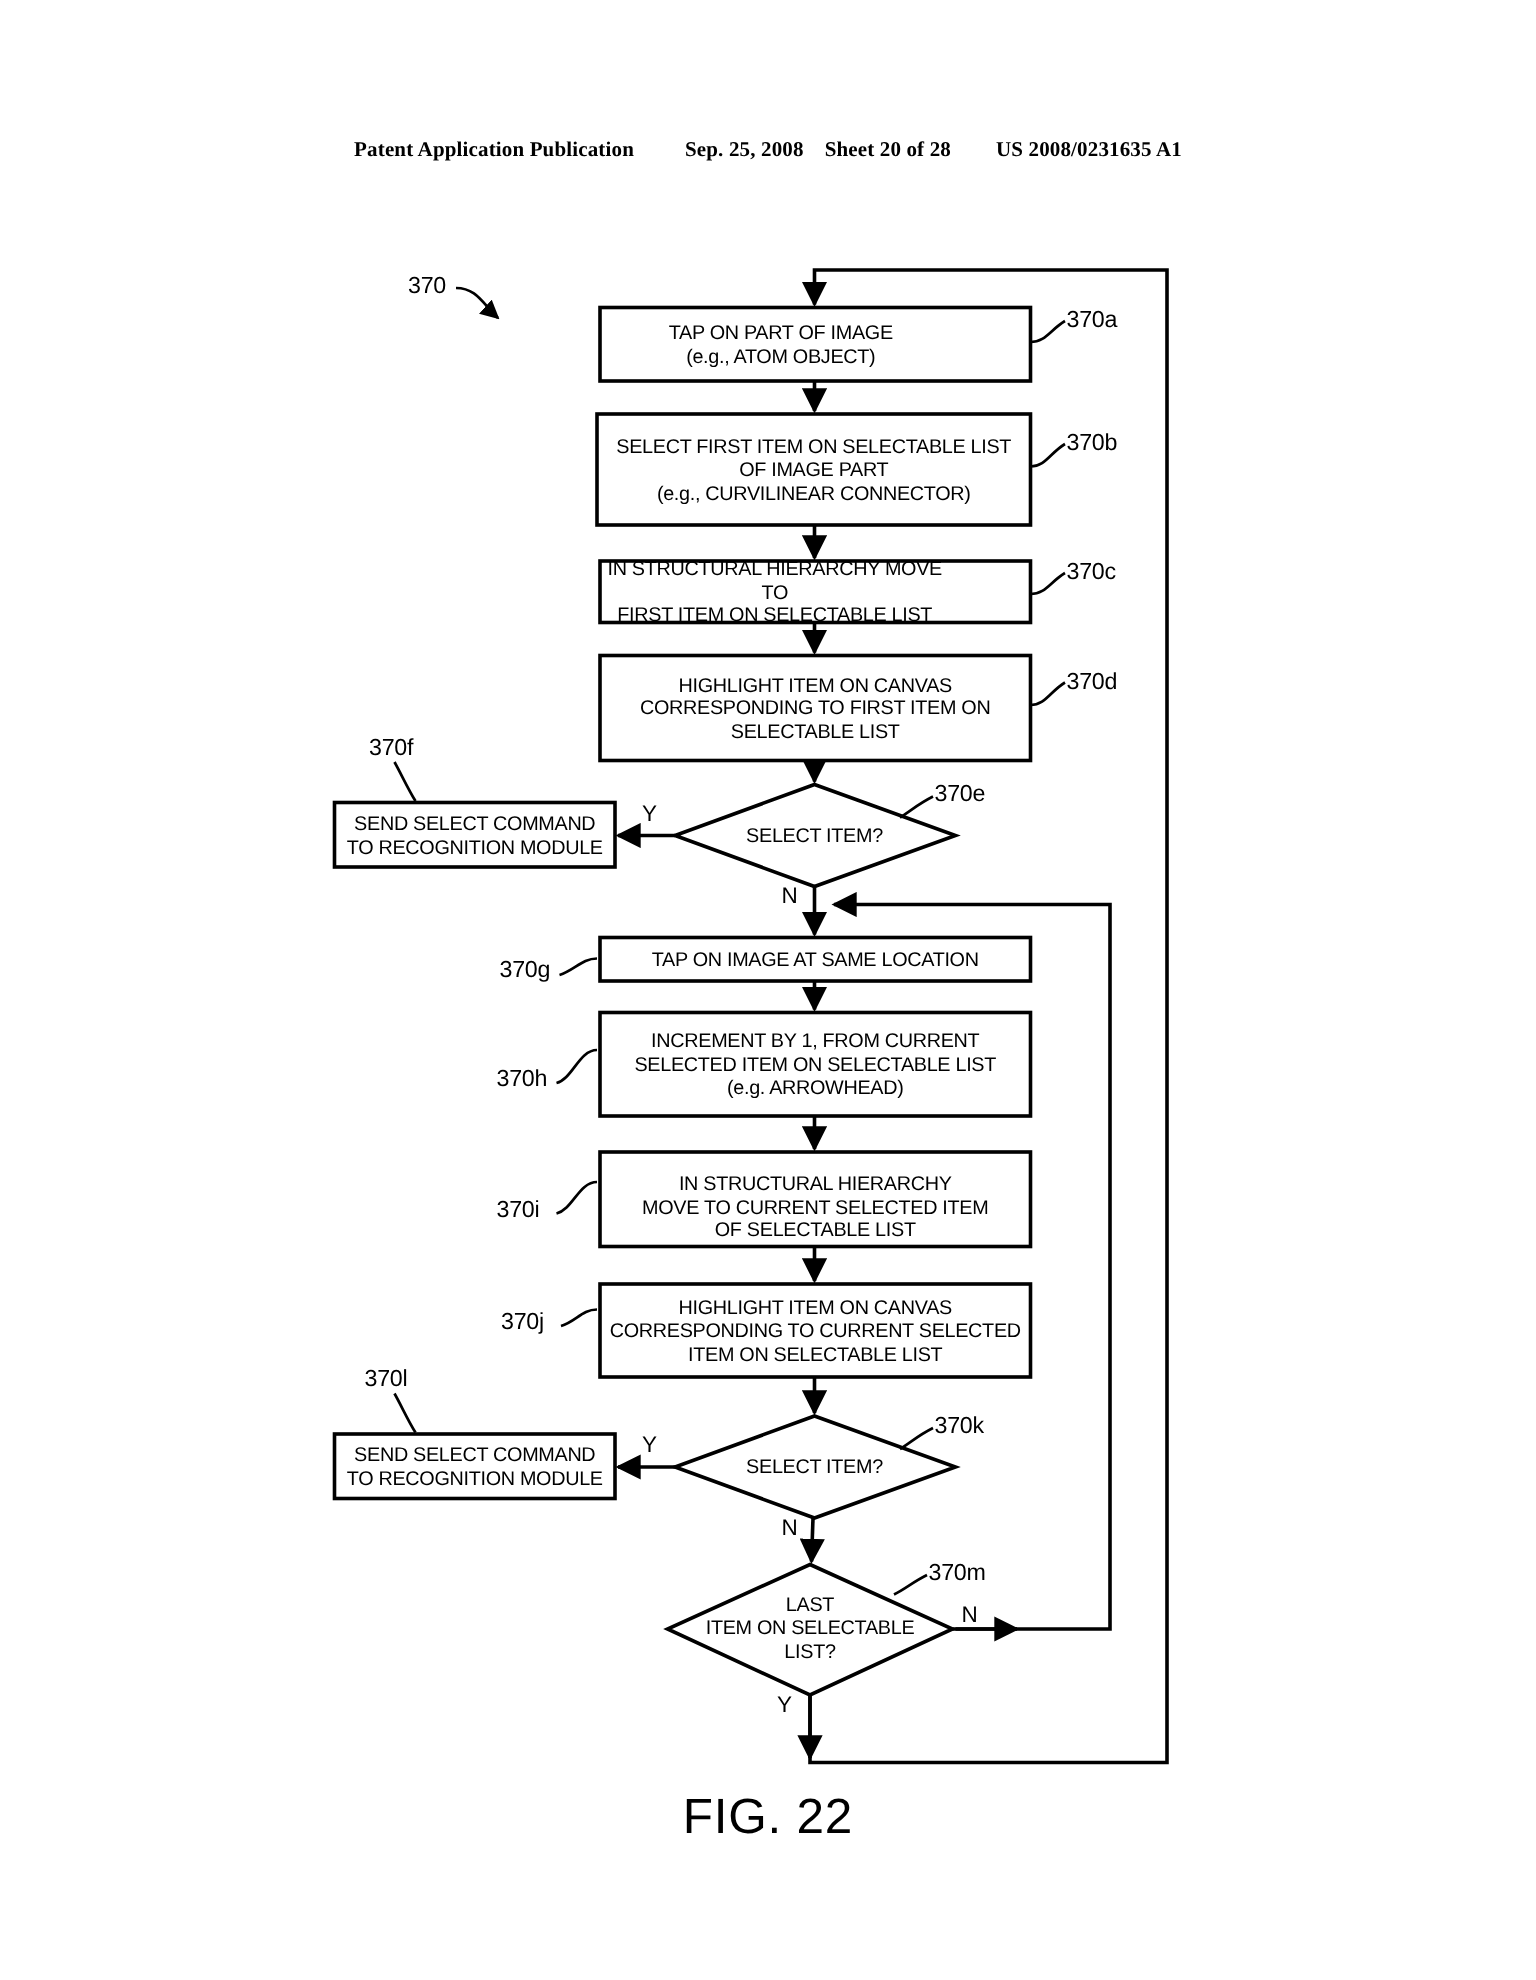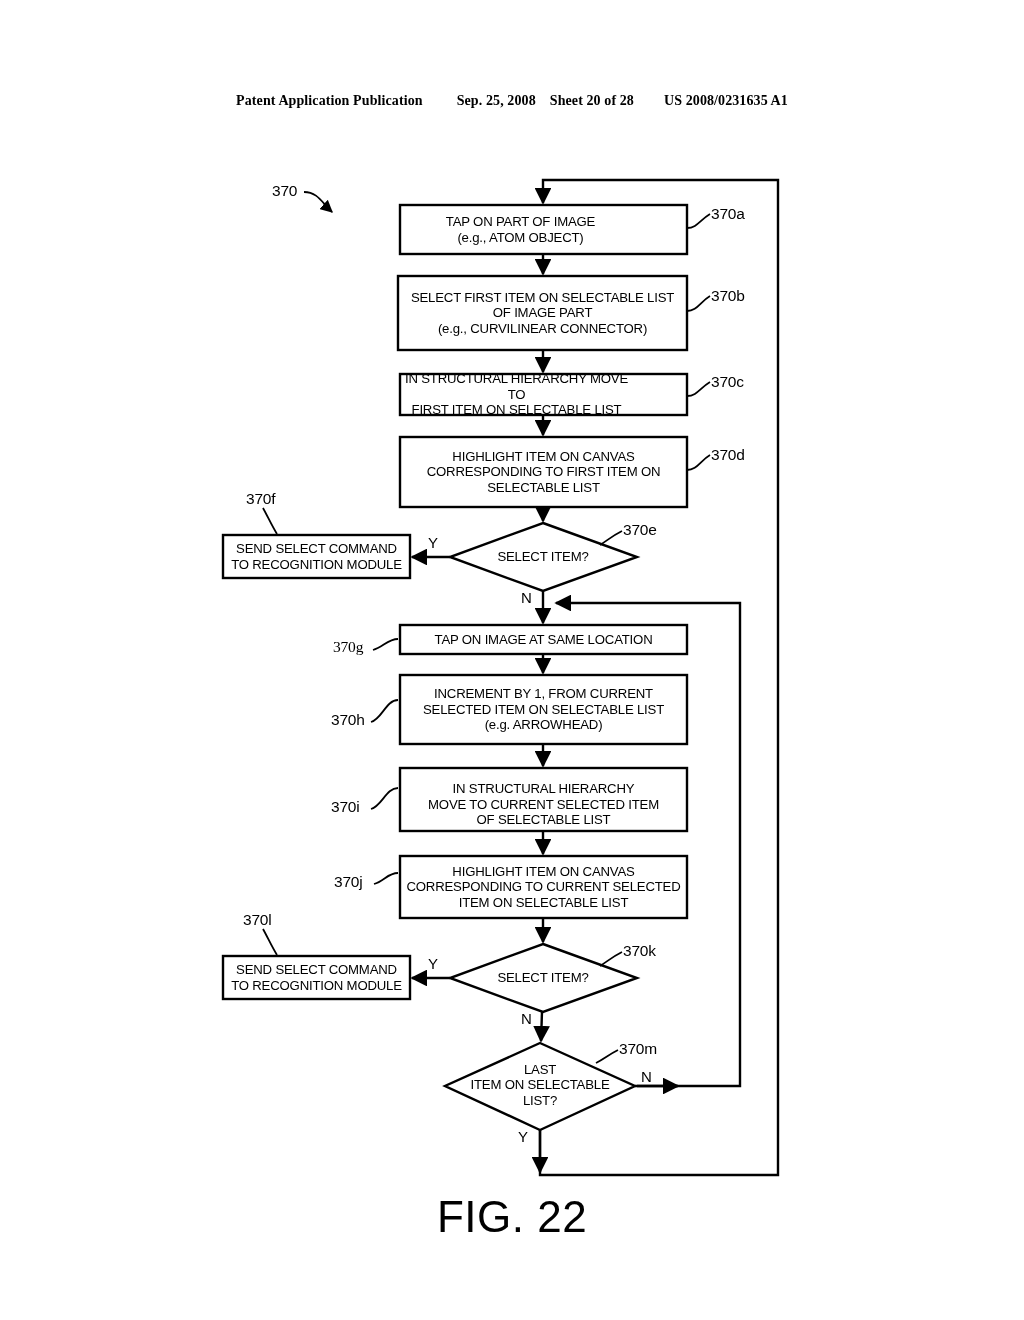--- a/index.html
+++ b/index.html
@@ -79,21 +79,21 @@
     font-size: 15px;
     white-space: nowrap;
   }
   #fig-caption {
     position: absolute;
     left: 0;
     top: 1192px;
     width: 1024px;
     text-align: center;
     font-family: "Liberation Sans", sans-serif;
-    font-size: 44px;
+    font-size: 33px;
     letter-spacing: 0.5px;
   }
 </style>
 </head>
 <body>
 
 <div id="page-header">
   <span class="hdr-seg">Patent Application Publication</span>
   <span class="gap-xl"></span>
   <span class="hdr-seg">Sep. 25, 2008</span>
@@ -200,21 +200,21 @@
 LIST?</div>
 
   <div class="ref-label" style="left:272px; top:182px;">370</div>
 
   <div class="ref-label" style="left:711px; top:205px;">370a</div>
   <div class="ref-label" style="left:711px; top:287px;">370b</div>
   <div class="ref-label" style="left:711px; top:373px;">370c</div>
   <div class="ref-label" style="left:711px; top:446px;">370d</div>
   <div class="ref-label" style="left:623px; top:521px;">370e</div>
   <div class="ref-label" style="left:246px; top:490px;">370f</div>
-  <div class="ref-label" style="left:333px; top:638px;font-family:Liberation Serif, serif;">370g</div>
+  <div class="ref-label" style="left:333px; top:638px;">370g</div>
   <div class="ref-label" style="left:331px; top:711px;">370h</div>
   <div class="ref-label" style="left:331px; top:798px;">370i</div>
   <div class="ref-label" style="left:334px; top:873px;">370j</div>
   <div class="ref-label" style="left:623px; top:942px;">370k</div>
   <div class="ref-label" style="left:243px; top:911px;">370l</div>
   <div class="ref-label" style="left:619px; top:1040px;">370m</div>
 
   <div class="branch-label" style="left:428px; top:534px;">Y</div>
   <div class="branch-label" style="left:521px; top:589px;">N</div>
   <div class="branch-label" style="left:428px; top:955px;">Y</div>

